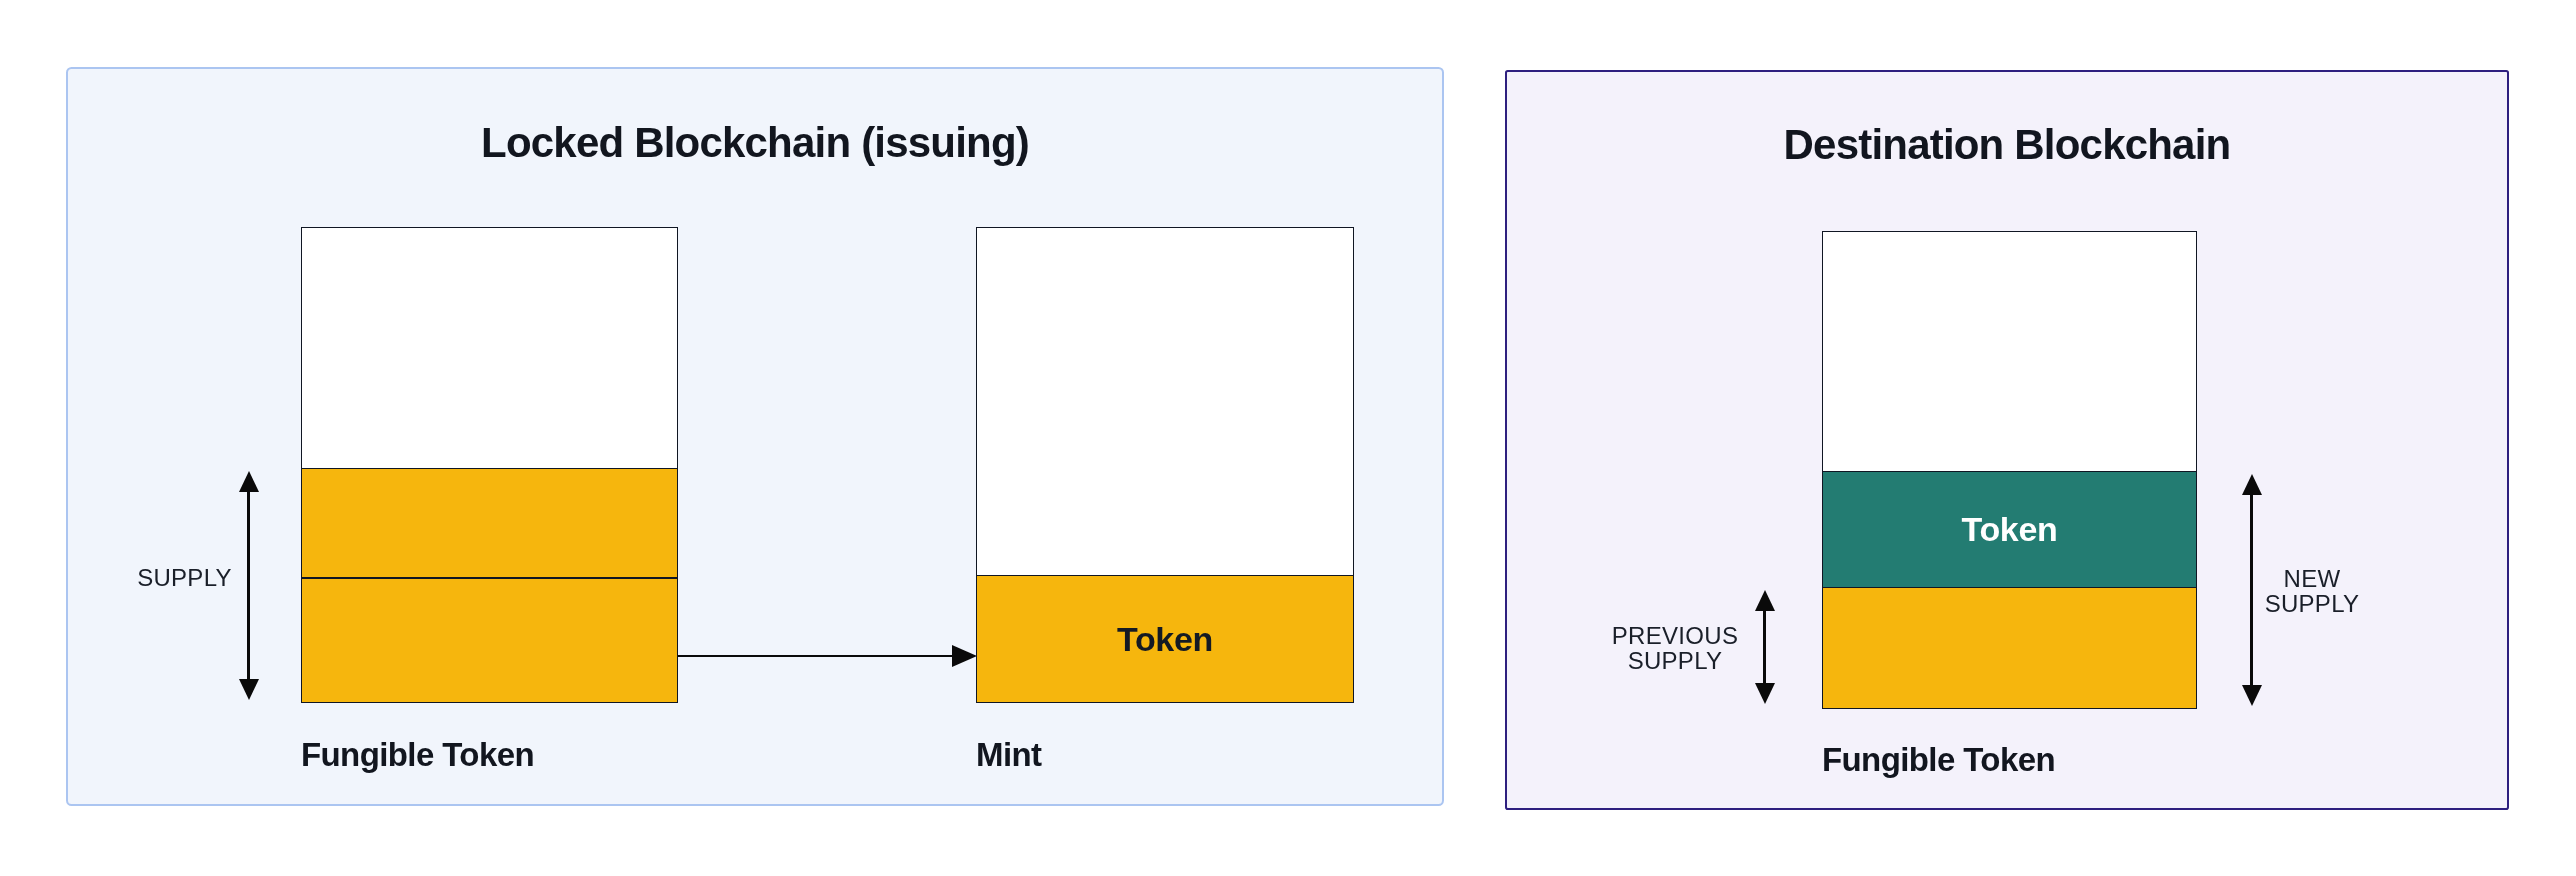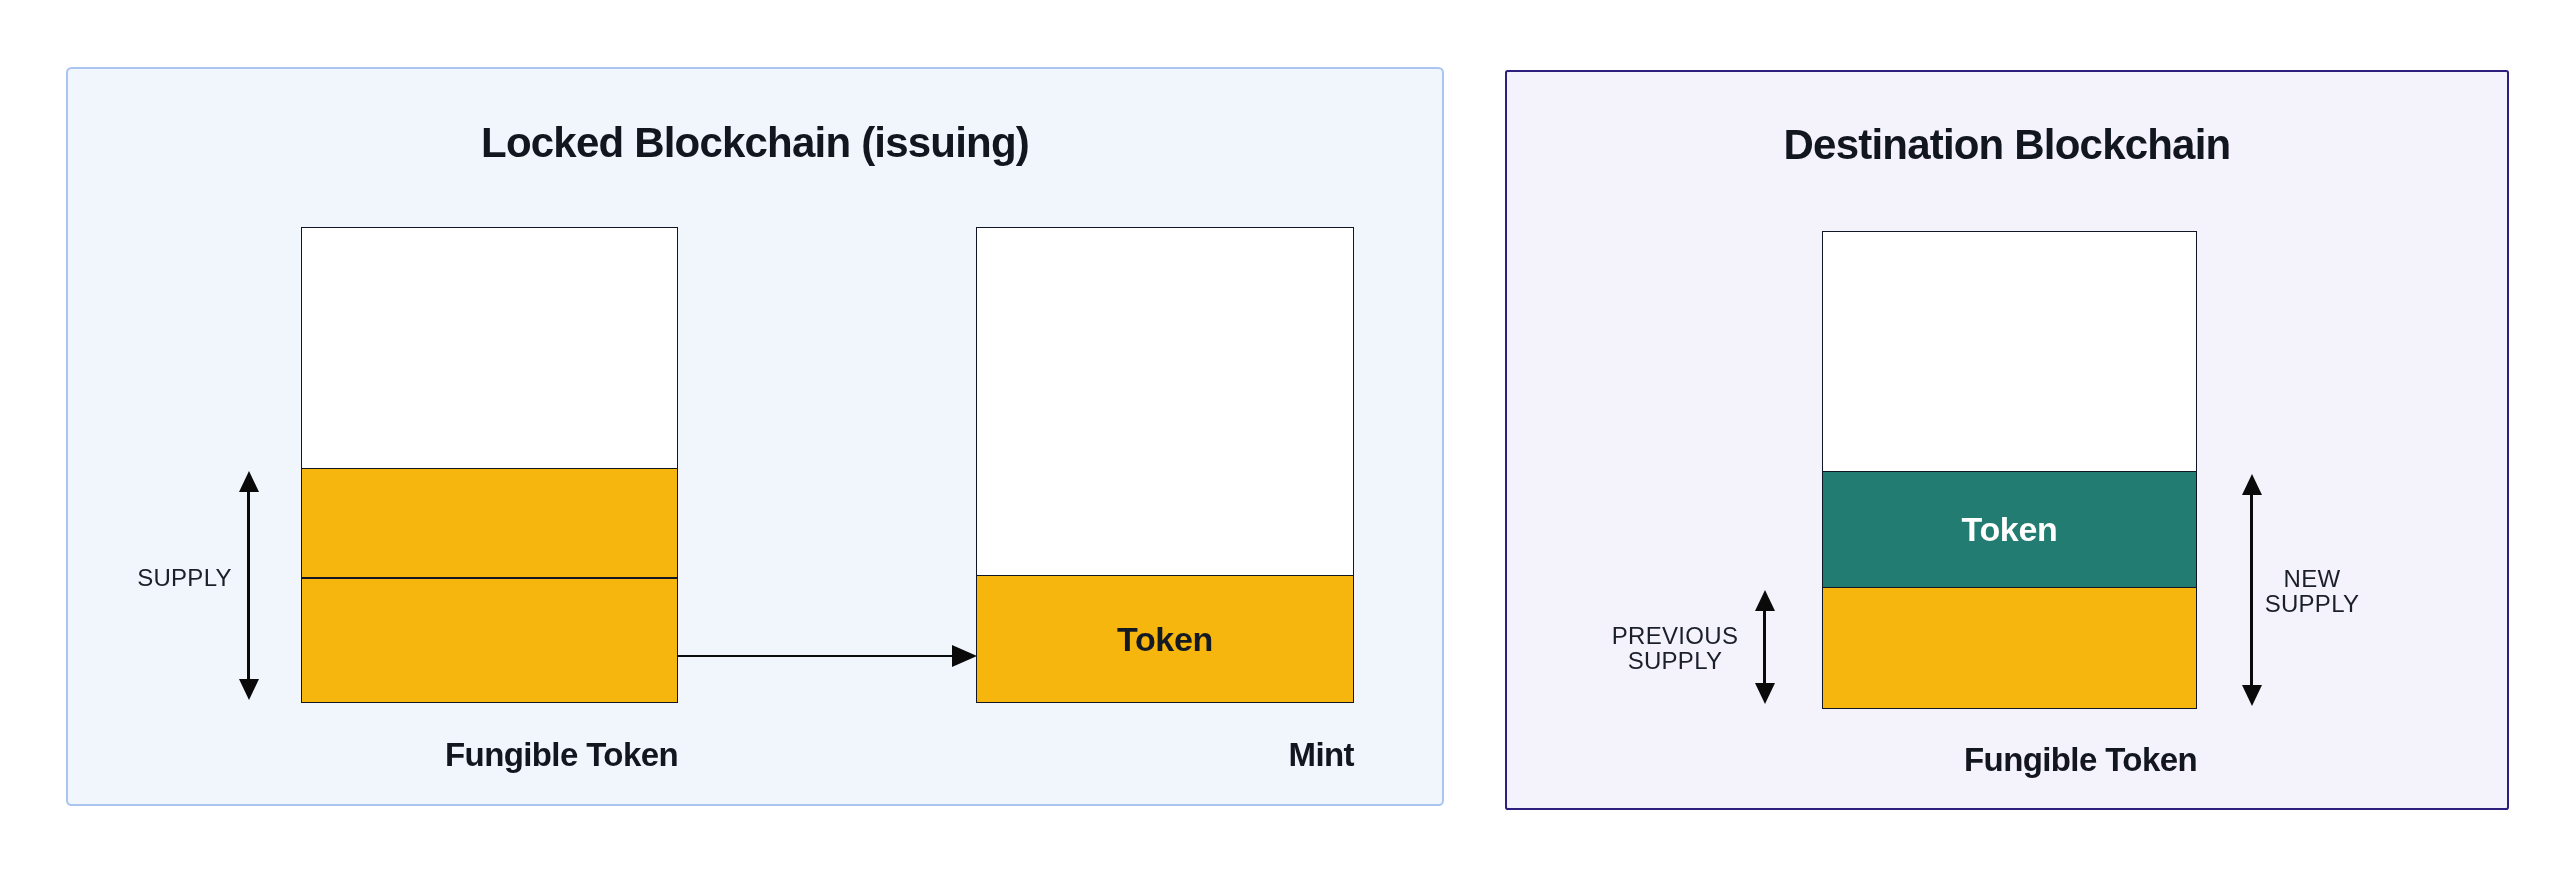--- a/index.html
+++ b/index.html
@@ -37,21 +37,21 @@
   .sec-yellow{background:#f6b60d;}
   .sec-teal{background:#237c72;}
   .bdr-b3{border-bottom:1.7px solid #101623;}
   .bdr-b4{border-bottom:2.2px solid #101623;}
   .grow{flex:1 1 auto;}
 
   .bar-inner-label{font-size:34px;font-weight:700;letter-spacing:-0.3px;color:#141a24;}
   .bar-inner-label.light{color:#ffffff;}
 
   .bar-caption{
-    position:absolute;text-align:right;font-size:33px;font-weight:700;
+    position:absolute;text-align:left;font-size:33px;font-weight:700;
     letter-spacing:-0.6px;color:#12161f;line-height:1.2;
   }
 
   .side-label{
     position:absolute;text-align:center;font-size:24px;font-weight:500;
     letter-spacing:0.3px;color:#1a1f29;line-height:25.4px;
   }
 
   
   .varrow{position:absolute;display:flex;flex-direction:column;align-items:center;width:21px;}

